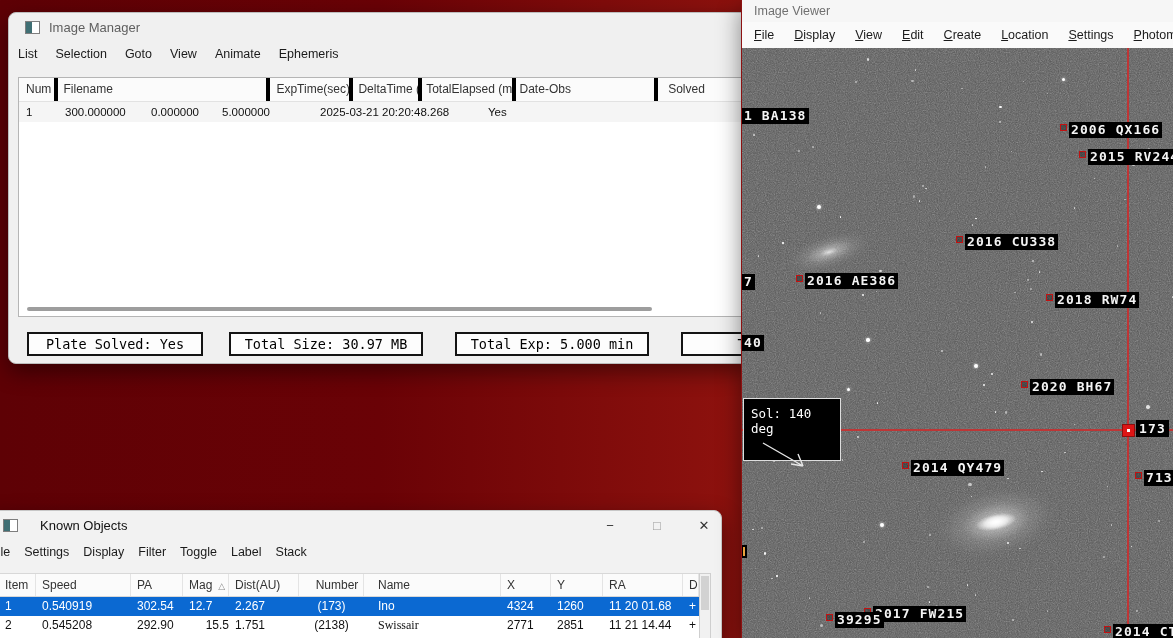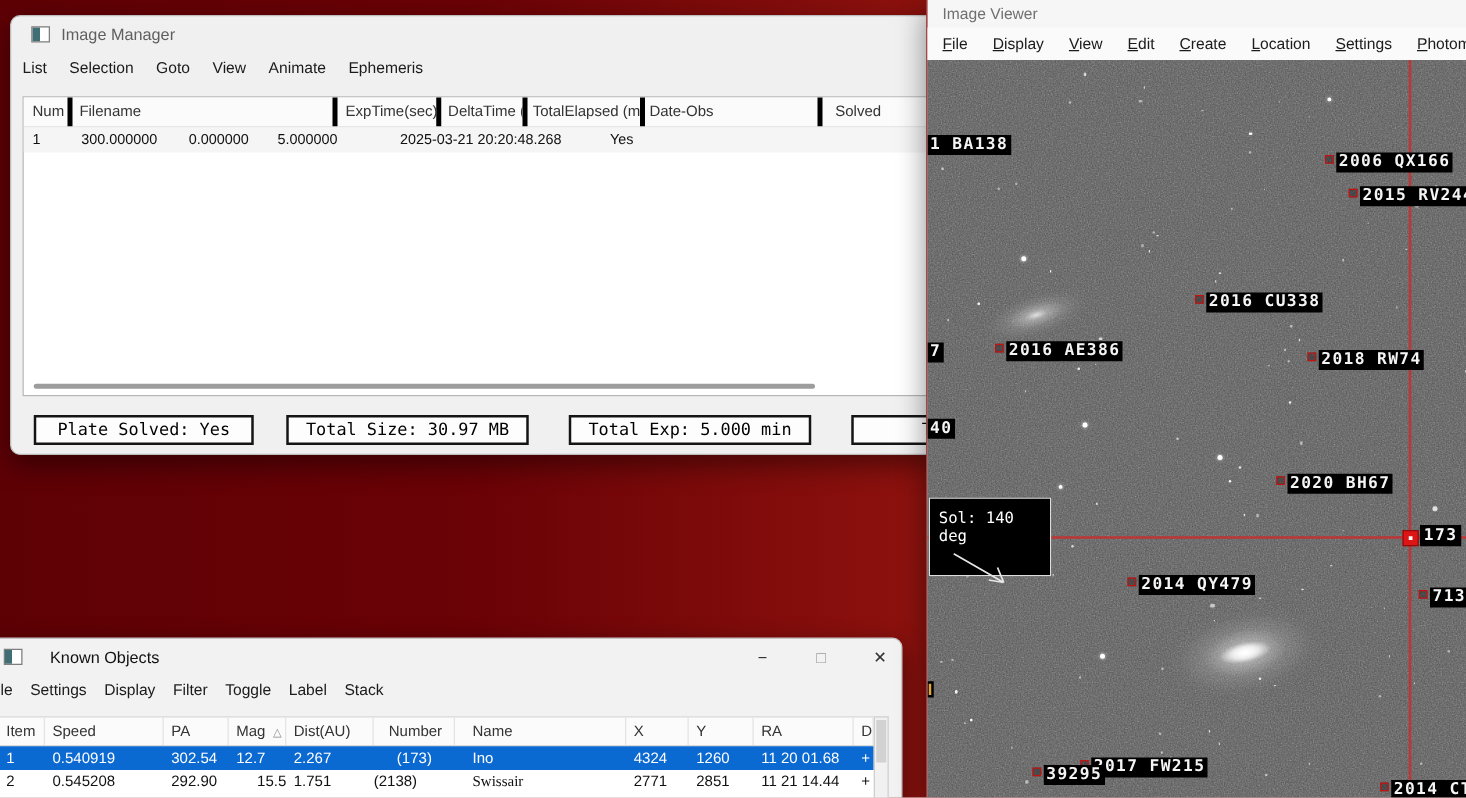--- a/index.html
+++ b/index.html
@@ -140,21 +140,21 @@
       <span class="menu-item">Label</span>
       <span class="menu-item">Stack</span>
     </div>
   <div class="ko-table">
     <div class="ko-header" id="ko-thead">
         <div class="ko-th" style="width: 47px; padding-left: 16px;">Item</div>
         <div class="ko-th" style="width: 95px; padding-left: 6px;">Speed</div>
         <div class="ko-th" style="width: 52px; padding-left: 6px;">PA</div>
         <div class="ko-th" style="width: 46px; padding-left: 6px;">Mag<span class="sort-arrow">△</span></div>
         <div class="ko-th" style="width: 70px; padding-left: 6px;">Dist(AU)</div>
-        <div class="ko-th" style="width: 65px; padding-left: 12px;">Number</div>
+        <div class="ko-th" style="width: 65px; padding-left: 12px; text-align: center;">Number</div>
         <div class="ko-th" style="width: 137px; padding-left: 14px;">Name</div>
         <div class="ko-th" style="width: 50px; padding-left: 6px;">X</div>
         <div class="ko-th" style="width: 52px; padding-left: 6px;">Y</div>
         <div class="ko-th" style="width: 80px; padding-left: 6px;">RA</div>
         <div class="ko-th" style="width: 16px; padding-left: 6px;">DE</div>
       </div>
     <div id="ko-tbody">
         <div class="ko-row selected">
           <div class="ko-td" style="width: 47px; padding-left: 16px;">1</div>
           <div class="ko-td" style="width: 95px; padding-left: 6px;">0.540919</div>
@@ -167,21 +167,21 @@
           <div class="ko-td" style="width: 52px; padding-left: 6px;">1260</div>
           <div class="ko-td" style="width: 80px; padding-left: 6px;">11 20 01.68</div>
           <div class="ko-td" style="width: 16px; padding-left: 6px;">+</div>
         </div>
         <div class="ko-row">
           <div class="ko-td" style="width: 47px; padding-left: 16px;">2</div>
           <div class="ko-td" style="width: 95px; padding-left: 6px;">0.545208</div>
           <div class="ko-td" style="width: 52px; padding-left: 6px;">292.90</div>
           <div class="ko-td" style="width: 46px; padding-left: 6px; text-align: right;">15.5</div>
           <div class="ko-td" style="width: 70px; padding-left: 6px;">1.751</div>
-          <div class="ko-td" style="width: 65px; text-align: left;">(2138)</div>
+          <div class="ko-td" style="width: 65px; text-align: center;">(2138)</div>
           <div class="ko-td" style="width: 137px; padding-left: 14px; font-family: Liberation Serif, serif;">Swissair</div>
           <div class="ko-td" style="width: 50px; padding-left: 6px;">2771</div>
           <div class="ko-td" style="width: 52px; padding-left: 6px;">2851</div>
           <div class="ko-td" style="width: 80px; padding-left: 6px;">11 21 14.44</div>
           <div class="ko-td" style="width: 16px; padding-left: 6px;">+</div>
         </div>
         <div class="ko-row">
           <div class="ko-td" style="width: 47px; padding-left: 16px;">3</div>
           <div class="ko-td" style="width: 95px; padding-left: 6px;">0.435335</div>
           <div class="ko-td" style="width: 52px; padding-left: 6px;">301.50</div>
@@ -344,21 +344,21 @@
         <span class="marker"></span>
         <span class="txt">2016 CU338</span>
       </div>
       <div class="obj-label" style="left: 0px; top: 226px;">
         <span class="txt">7</span>
       </div>
       <div class="obj-label" style="left: 6px; top: 225px; padding-left: 48px;">
         <span class="marker"></span>
         <span class="txt">2016 AE386</span>
       </div>
-      <div class="obj-label" style="left: 304px; top: 232px;">
+      <div class="obj-label" style="left: 304px; top: 244px;">
         <span class="marker"></span>
         <span class="txt">2018 RW74</span>
       </div>
       <div class="obj-label" style="left: 0px; top: 287px;">
         <span class="txt">40</span>
       </div>
       <div class="obj-label" style="left: 279px; top: 331px;">
         <span class="marker"></span>
         <span class="txt">2020 BH67</span>
       </div>

